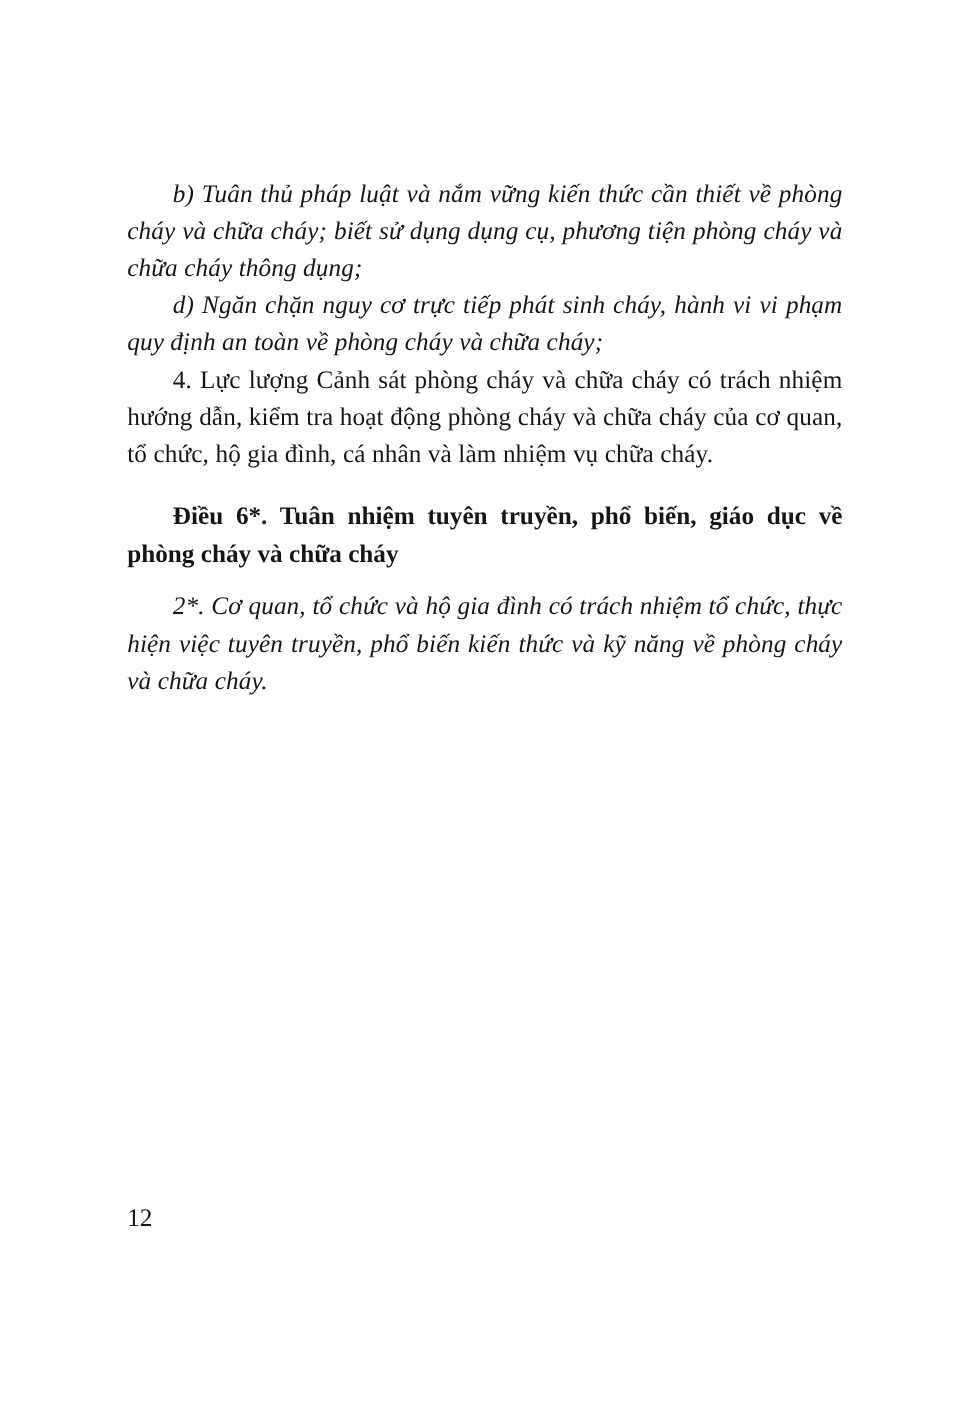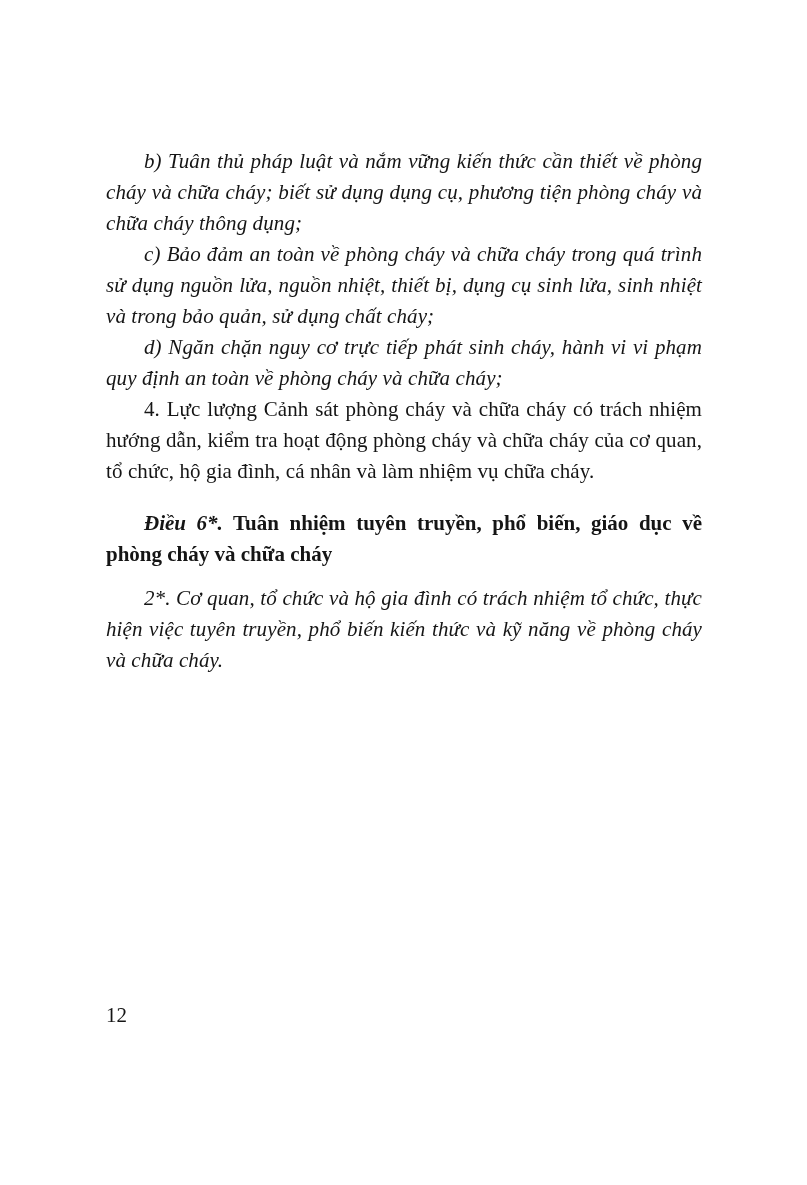--- a/index.html
+++ b/index.html
@@ -30,35 +30,34 @@
   .para.italic { font-style: italic; }
   .heading {
     font-size: 21px;
     line-height: 31px;
     text-align: justify;
     text-indent: 38px;
     font-weight: bold;
     margin-top: 21px;
     margin-bottom: 13px;
   }
-  .heading-lead { font-style: italic; }
+  .heading-lead { }
   .page-number {
     position: absolute;
     left: 106px;
     top: 1000px;
     font-size: 21px;
     line-height: 31px;
   }
 </style>
 </head>
 <body>
 
 <div class="page">
   <div class="text-block">
       <p class="para italic">b) Tuân thủ pháp luật và nắm vững kiến thức cần thiết về phòng cháy và chữa cháy; biết sử dụng dụng cụ, phương tiện phòng cháy và chữa cháy thông dụng;</p>
-      <p class="para italic">c) Bảo đảm an toàn về phòng cháy và chữa cháy trong quá trình sử dụng nguồn lửa, nguồn nhiệt, thiết bị, dụng cụ sinh lửa, sinh nhiệt và trong bảo quản, sử dụng chất cháy;</p>
       <p class="para italic">d) Ngăn chặn nguy cơ trực tiếp phát sinh cháy, hành vi vi phạm quy định an toàn về phòng cháy và chữa cháy;</p>
       <p class="para roman">4. Lực lượng Cảnh sát phòng cháy và chữa cháy có trách nhiệm hướng dẫn, kiểm tra hoạt động phòng cháy và chữa cháy của cơ quan, tổ chức, hộ gia đình, cá nhân và làm nhiệm vụ chữa cháy.</p>
       <h2 class="heading"><span class="heading-lead">Điều 6*.</span><span class="heading-title"> Tuân nhiệm tuyên truyền, phổ biến, giáo dục về phòng cháy và chữa cháy</span></h2>
       <p class="para italic">2*. Cơ quan, tổ chức và hộ gia đình có trách nhiệm tổ chức, thực hiện việc tuyên truyền, phổ biến kiến thức và kỹ năng về phòng cháy và chữa cháy.</p>
     </div>
   <div class="page-number">12</div>
 </div>
 
 </body></html>

